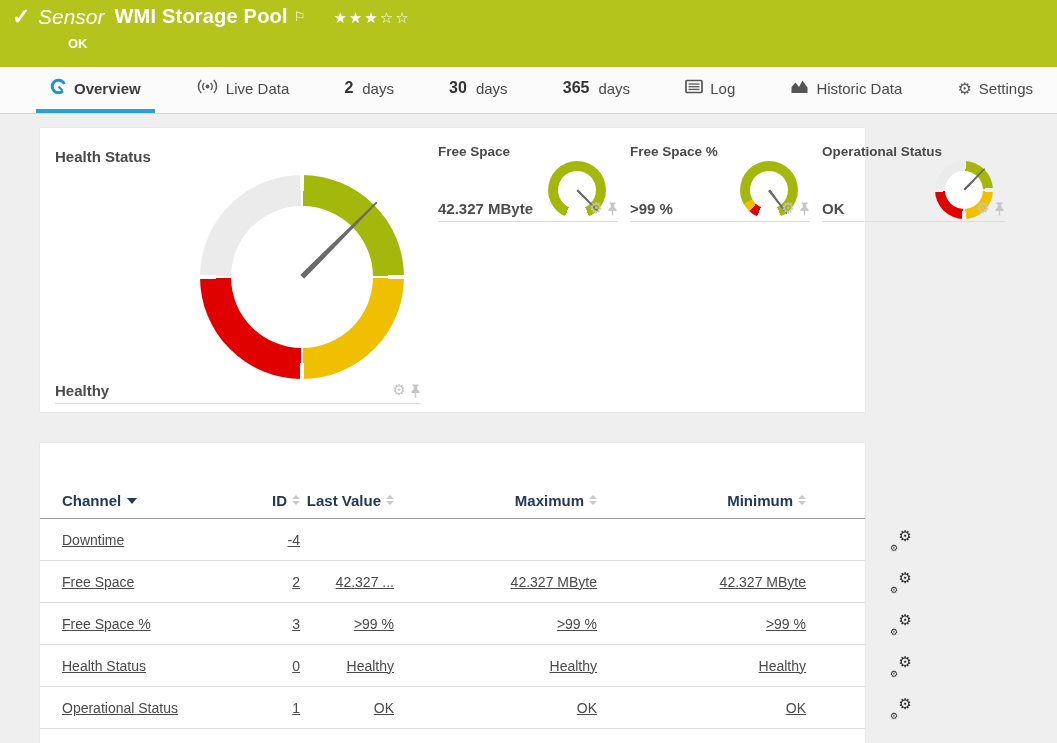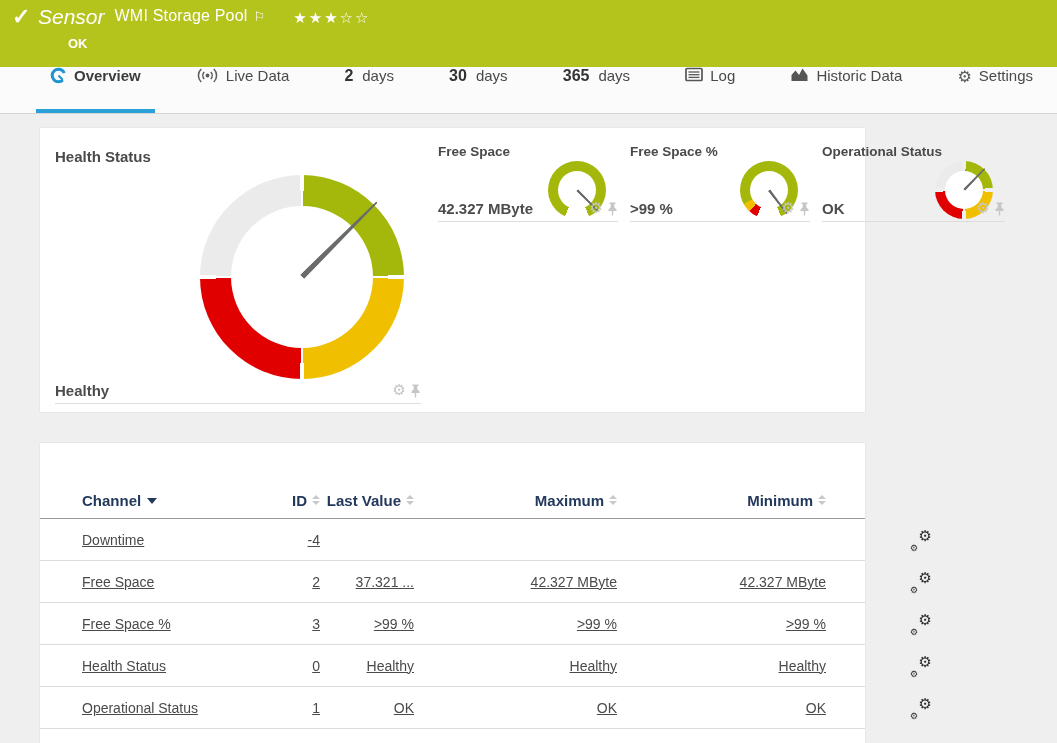--- a/index.html
+++ b/index.html
@@ -4,30 +4,30 @@
 <style>
   * { margin:0; padding:0; box-sizing:border-box; }
   html,body { width:1057px; height:743px; overflow:hidden; }
   body { background:#efefef; font-family:"Liberation Sans", sans-serif; color:#4a4a4a; }
 
   
   .topbar { height:67px; background:var(--header-bg); color:#fff; position:relative; }
   .check { position:absolute; left:12px; top:4px; font-size:22px; font-weight:bold; }
   .titlerow { position:absolute; left:38px; top:3px; display:flex; align-items:center; }
   .kind { font-style:italic; font-size:21px; padding-right:10px; padding-top:2px; }
-  .sname { font-weight:normal; font-size:16px; letter-spacing:.2px; }
+  .sname { font-weight:bold; font-size:20px; letter-spacing:.2px; }
   .flag { font-size:13px; margin-left:6px; margin-top:1px; cursor:pointer; }
   .stars { font-size:15px; letter-spacing:2px; margin-left:28px; margin-top:4px; cursor:pointer;
            font-family:"DejaVu Sans", sans-serif; }
   .statusrow { position:absolute; left:68px; top:36px; font-size:13px; font-weight:bold; }
 
   
   .tabs { height:47px; background:#fbfbfb; border-bottom:1px solid #d6d6d6;
           display:flex; justify-content:space-between; padding:0 10px 0 36px; }
-  .tab { display:flex; gap:7px; padding:0 14px; font-size:15px; color:#4a4a4a;
+  .tab { display:flex; align-items:center; gap:7px; padding:0 14px; font-size:15px; color:#4a4a4a;
          border-bottom:4px solid transparent; cursor:pointer; white-space:nowrap; }
   .tab .num { font-weight:bold; font-size:16px; color:#333; margin-right:2px; }
   .tab.active { border-bottom-color:var(--accent); }
   .tab.active .tlabel { font-weight:bold; color:#3c3c3c; }
   .tab svg, .tab .uicon { flex:0 0 auto; }
   .uicon { font-size:16px; color:#5a5a5a; font-family:"DejaVu Sans", sans-serif; }
 
   
   .content { padding:14px 0 0 40px; }
   .card { width:825px; background:#fff; box-shadow:0 0 1px rgba(0,0,0,.18); }
@@ -52,21 +52,21 @@
   .gauge.big .hole { width:142px; height:142px; }
   .gauge.big .needle { width:106px; height:6px; }
   .smalltile { position:absolute; top:10px; height:84px; border-bottom:1px solid #ddd; }
   .smalltile .tlabel2 { position:absolute; left:0; top:6px; }
   .gauge.sm { right:12px; top:23px; width:58px; height:58px; }
   .gauge.sm .hole { width:38px; height:38px; }
   .gauge.sm .needle { width:30px; height:3px; clip-path:polygon(0 0,100% 28%,100% 72%,0 100%); }
   .t1 { left:398px; width:180px; } .t2 { left:590px; width:180px; } .t3 { left:782px; width:183px; }
 
   
-  .grid { display:grid; grid-template-columns:190px 48px 94px 203px 209px 190px; padding-left:42px; }
+  .grid { display:grid; grid-template-columns:190px 48px 94px 203px 209px 190px; padding-left:22px; }
   .thead { padding-top:48px; border-bottom:1px solid #9a9a9a; padding-bottom:8px; align-items:start; }
   .th { font-size:15px; font-weight:bold; color:var(--navy); line-height:19px; }
   .r { text-align:right; }
   .sort { display:inline-block; vertical-align:1px; margin-left:5px; }
   .sort i { display:block; width:0; height:0; border-left:4px solid transparent; border-right:4px solid transparent; }
   .sort .up { border-bottom:4px solid #c9c9c9; margin-bottom:2px; }
   .sort .dn { border-top:4px solid #c9c9c9; }
   .sortactive { display:inline-block; margin-left:6px; vertical-align:2px; width:0; height:0;
                 border-left:5px solid transparent; border-right:5px solid transparent;
                 border-top:6px solid var(--navy); }
@@ -259,21 +259,21 @@
             <span class="r"></span>
             <span class="r"></span>
             <span class="rowgear">
               <span class="g1">⚙</span>
               <span class="g2">⚙</span>
             </span>
           </div>
           <div class="grid trow">
             <span>Free Space</span>
             <span class="r">2</span>
-            <span class="r">37.321 ...</span>
+            <span class="r">42.327 ...</span>
             <span class="r">42.327 MByte</span>
             <span class="r">42.327 MByte</span>
             <span class="rowgear">
               <span class="g1">⚙</span>
               <span class="g2">⚙</span>
             </span>
           </div>
           <div class="grid trow">
             <span>Free Space %</span>
             <span class="r">3</span>

